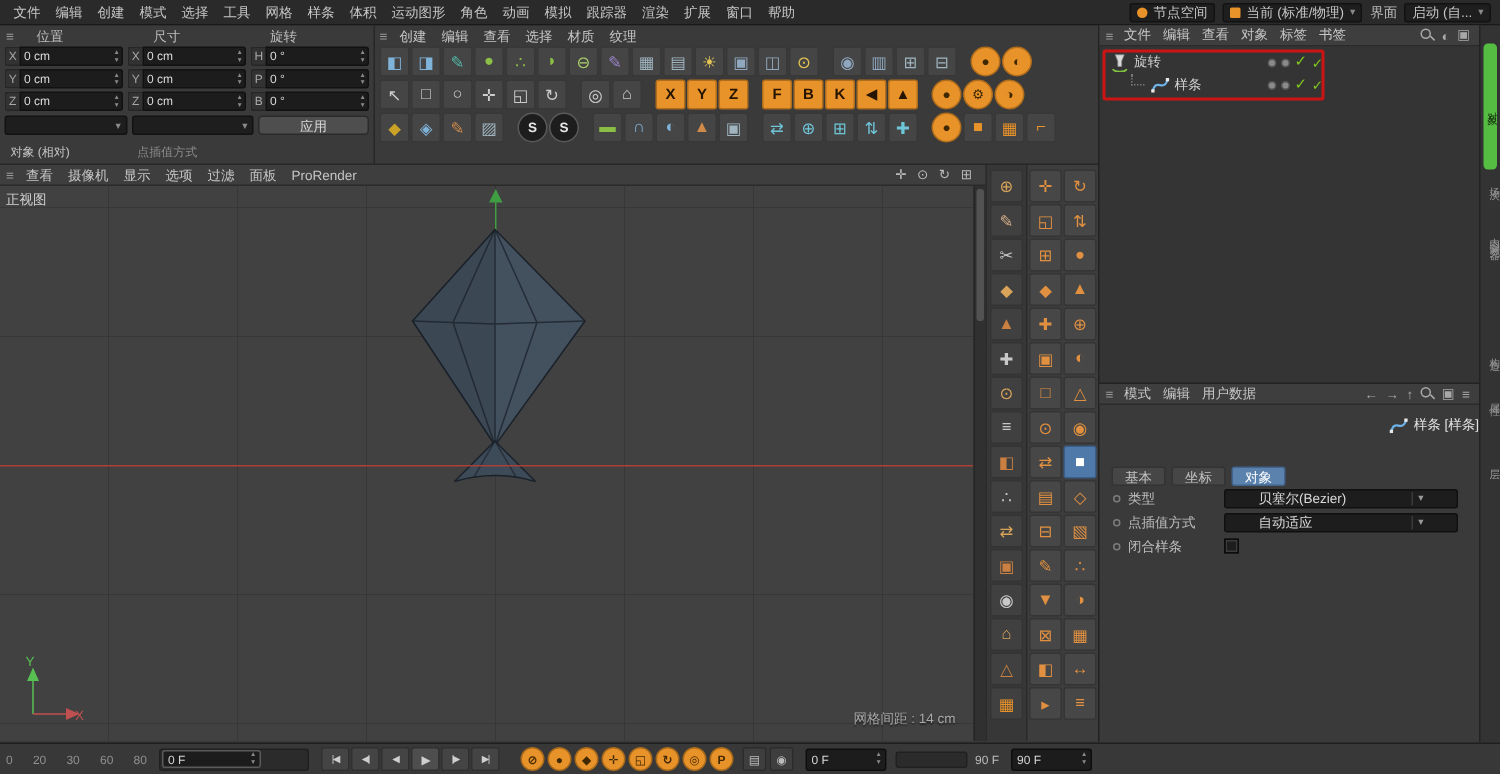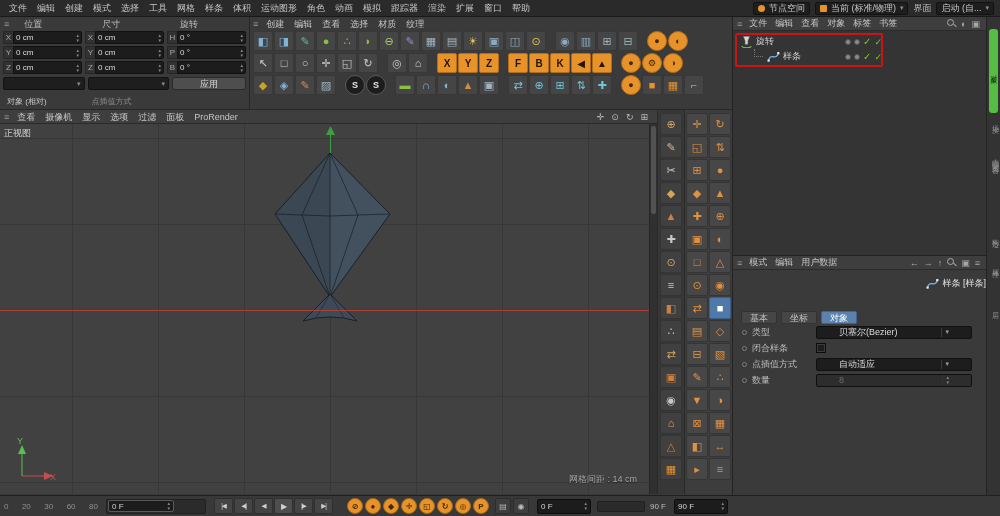--- a/index.html
+++ b/index.html
@@ -646,42 +646,31 @@
           <span class="bullet"></span>
           <span class="albl">类型</span>
           <div class="ctl sel">
             <span class="ctxt">贝塞尔(Bezier)</span>
             <span class="csep"></span>
             <span class="ccaret">▾</span>
           </div>
         </div>
         <div class="arow">
           <span class="bullet"></span>
-          <span class="albl">闭合样条</span>
-          <div class="cbox"></div>
-        </div>
-        <div class="arow">
-          <span class="bullet"></span>
           <span class="albl">点插值方式</span>
           <div class="ctl sel">
             <span class="ctxt">自动适应</span>
             <span class="csep"></span>
             <span class="ccaret">▾</span>
           </div>
         </div>
         <div class="arow">
           <span class="bullet"></span>
-          <span class="albl">数量</span>
-          <div class="ctl num dim">
-            <span class="ctxt">8</span>
-            <span class="cstep spin">
-              <i>▴</i>
-              <i>▾</i>
-            </span>
-          </div>
+          <span class="albl">闭合样条</span>
+          <div class="cbox"></div>
         </div>
       </div>
   </div>
 
   <div class="timeline">
     <div class="tl-ruler">
         <span>0</span>
         <span>20</span>
         <span>30</span>
         <span>60</span>

